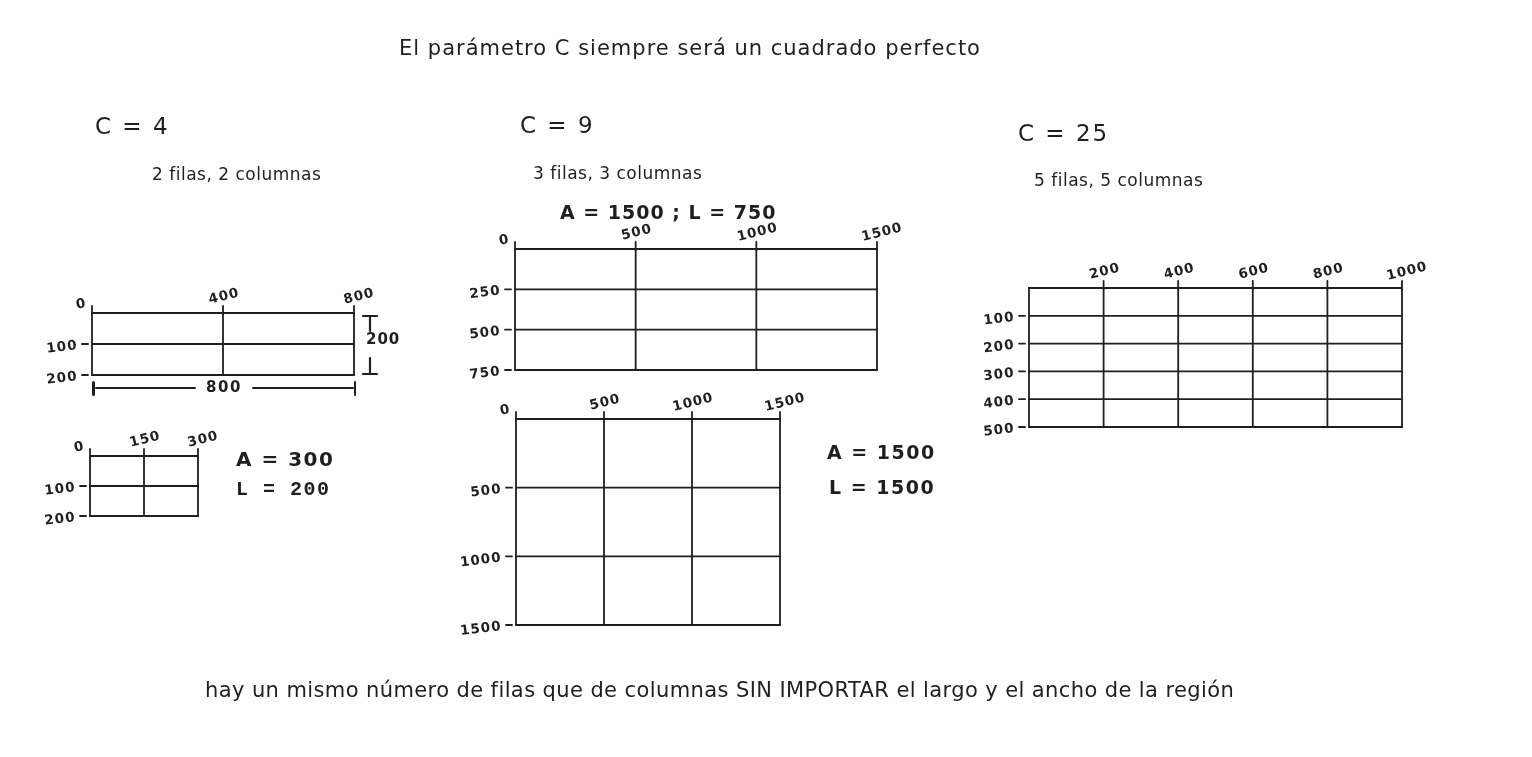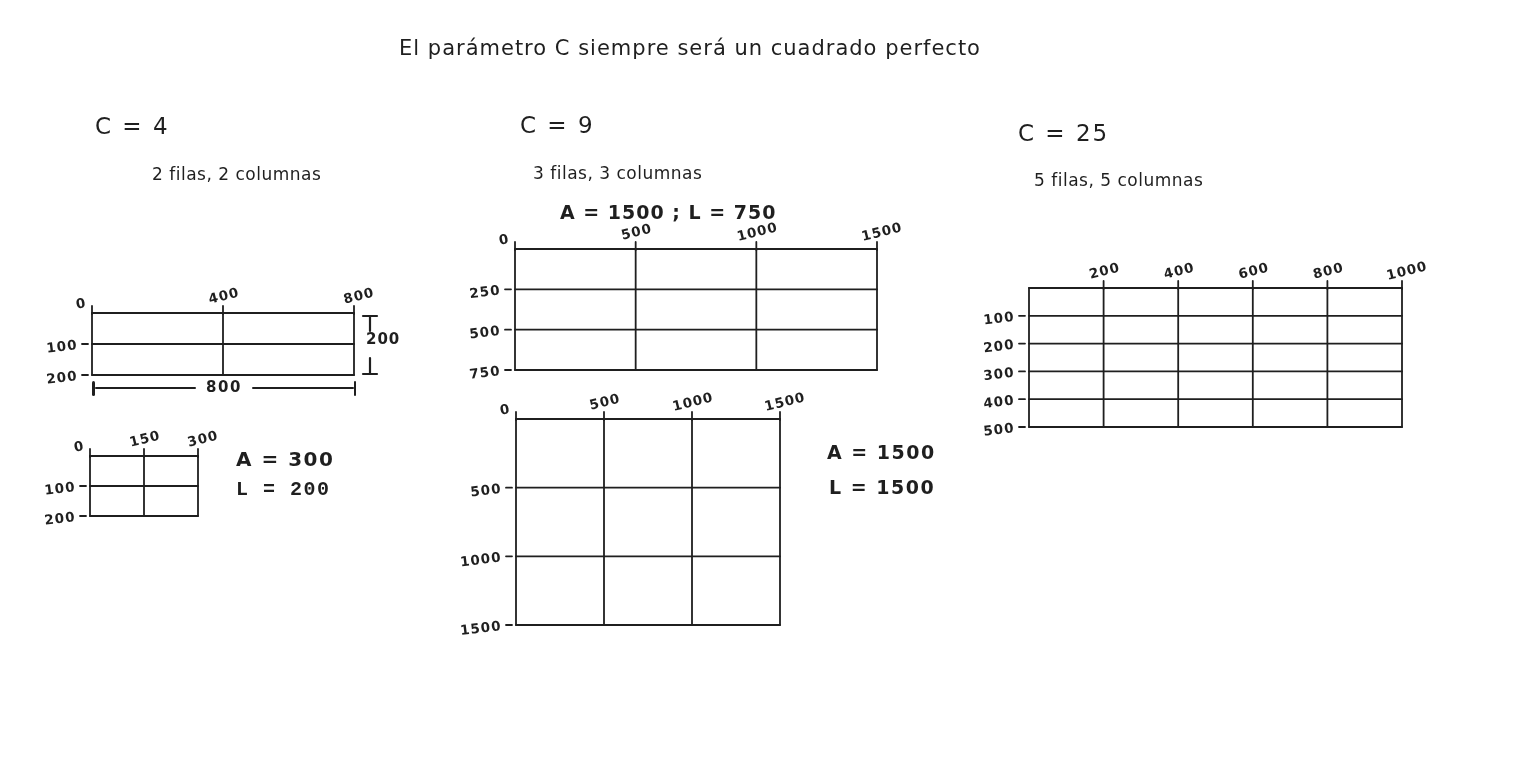--- a/index.html
+++ b/index.html
@@ -205,14 +205,15 @@
         <text x="38" y="92.6" fill="#1f1f1f" font-size="13.5" font-weight="700" letter-spacing="1" text-anchor="end" transform="rotate(-7 38 92.6)">200</text>
         <line x1="42" y1="115.4" x2="48" y2="115.4" stroke="#1f1f1f" stroke-width="1.8" stroke-linecap="round"></line>
         <text x="38" y="120.4" fill="#1f1f1f" font-size="13.5" font-weight="700" letter-spacing="1" text-anchor="end" transform="rotate(-7 38 120.4)">300</text>
         <line x1="42" y1="143.2" x2="48" y2="143.2" stroke="#1f1f1f" stroke-width="1.8" stroke-linecap="round"></line>
         <text x="38" y="148.2" fill="#1f1f1f" font-size="13.5" font-weight="700" letter-spacing="1" text-anchor="end" transform="rotate(-7 38 148.2)">400</text>
         <line x1="42" y1="171" x2="48" y2="171" stroke="#1f1f1f" stroke-width="1.8" stroke-linecap="round"></line>
         <text x="38" y="176" fill="#1f1f1f" font-size="13.5" font-weight="700" letter-spacing="1" text-anchor="end" transform="rotate(-7 38 176)">500</text>
       </svg>
     </div>
 
+  <div class="abs footer-line" style="left:205px; top:678px;">hay un mismo número de filas que de columnas SIN IMPORTAR el largo y el ancho de la región</div>
 
 </div>
 
 </body></html>

